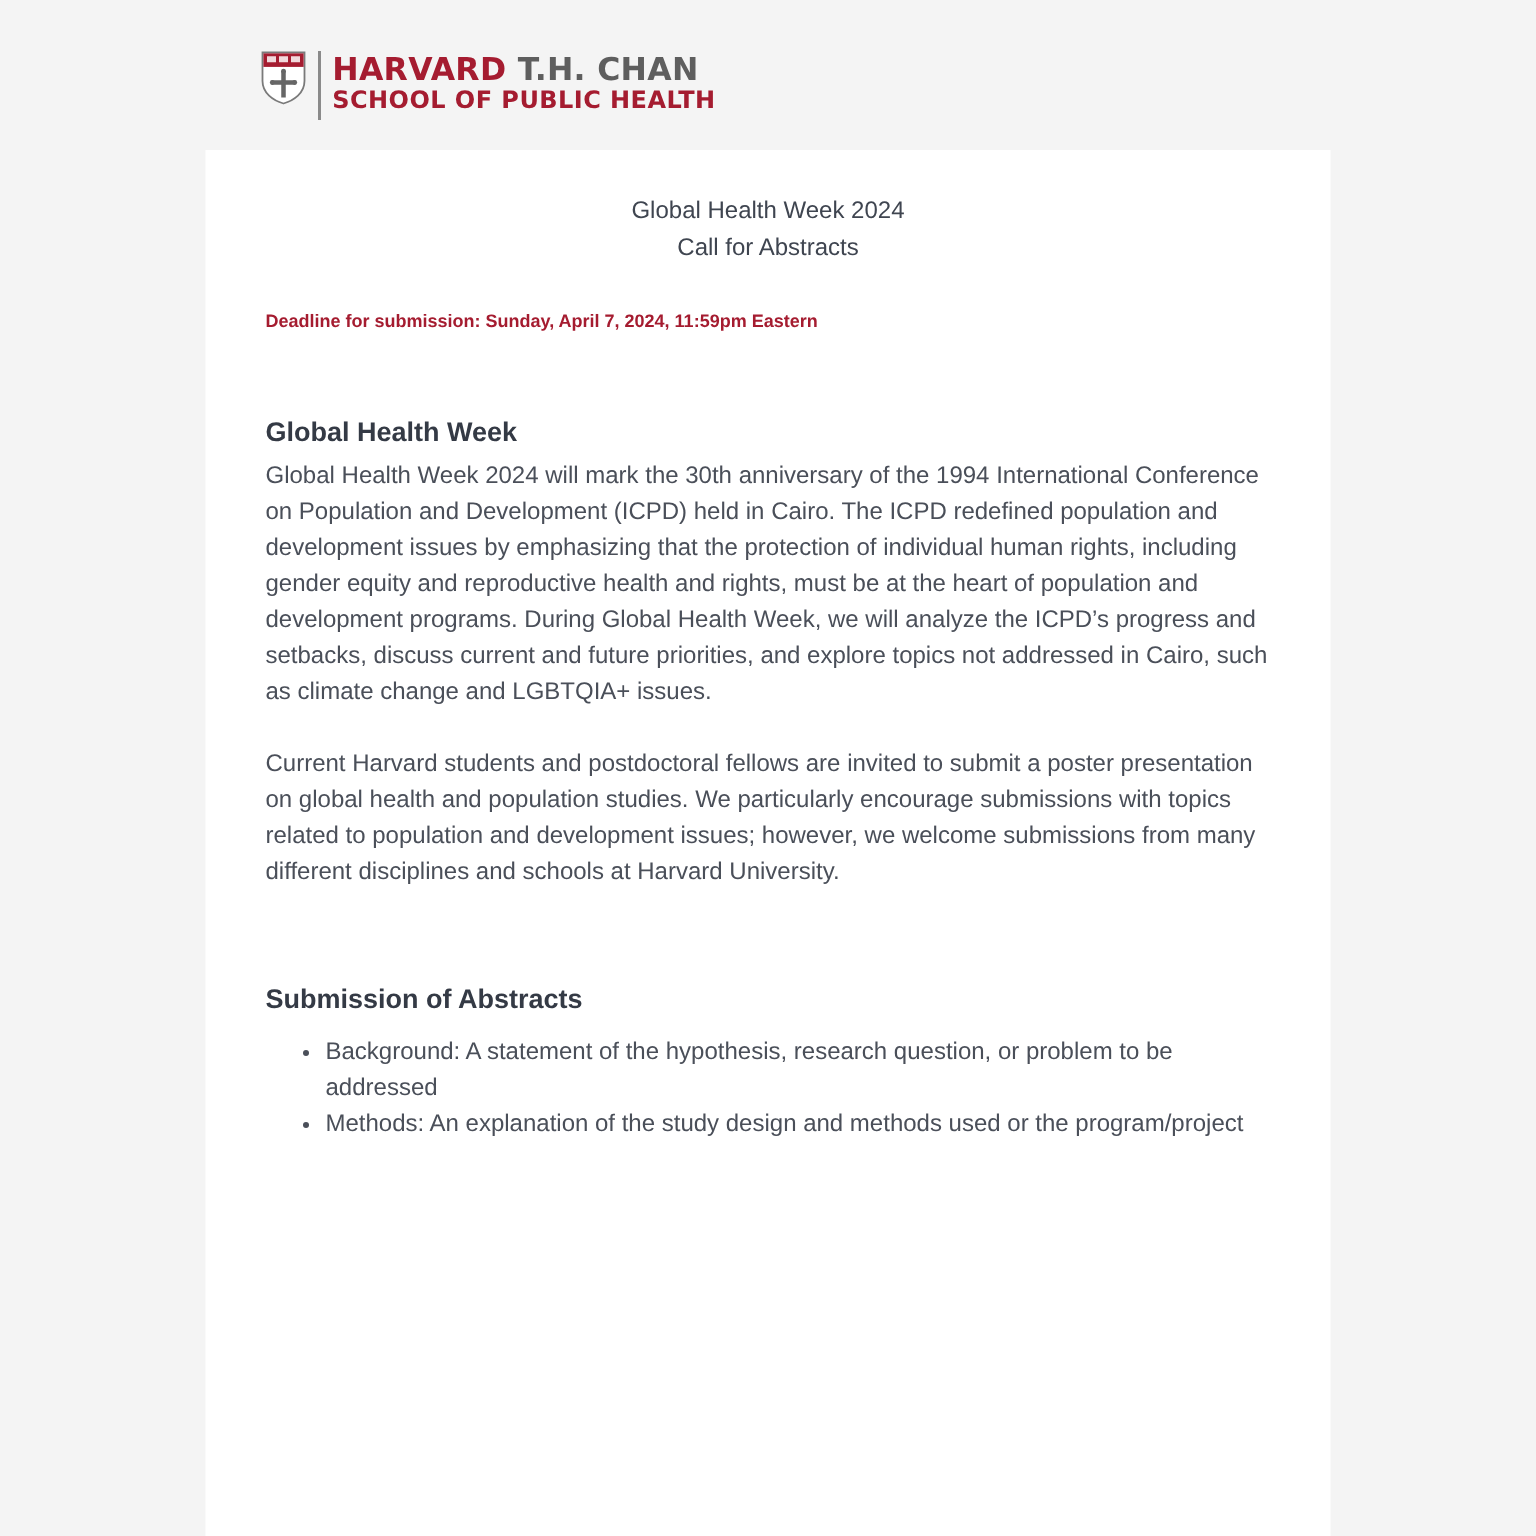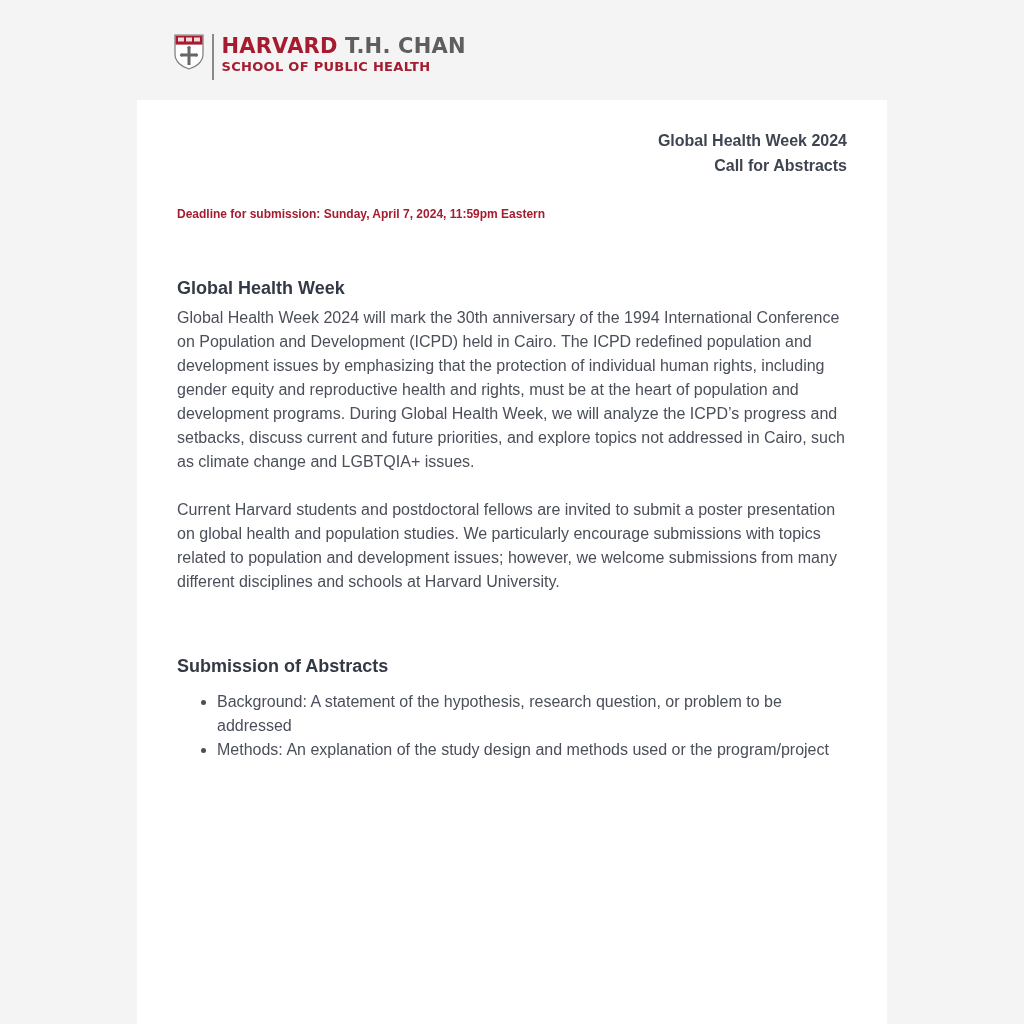--- a/index.html
+++ b/index.html
@@ -37,40 +37,40 @@
       font-size: 21px;
       letter-spacing: 0.2px;
       line-height: 24px;
       white-space: nowrap;
     }
     .logo-harvard { color: #a51c30; }
     .logo-chan { color: #5e5e5e; font-weight: bold; }
     .logo-line2 {
       font-family: "DejaVu Sans", sans-serif;
       font-weight: bold;
-      font-size: 13px;
+      font-size: 16px;
       color: #a51c30;
       letter-spacing: 0.3px;
       line-height: 14px;
       margin-top: 2px;
       white-space: nowrap;
     }
     .card {
       position: absolute;
       left: 137px;
       top: 100px;
       width: 750px;
       height: 960px;
       background: #ffffff;
       box-sizing: border-box;
       padding: 28px 40px 0 40px;
     }
     .title-block {
-      text-align: right;
-      font-weight: bold;
+      text-align: center;
+      font-weight: normal;
       font-size: 16px;
       line-height: 25px;
       color: #3f4550;
       margin: 0;
     }
     .para {
       font-size: 16px;
       line-height: 24px;
       color: #4a4f59;
       margin: 0;

